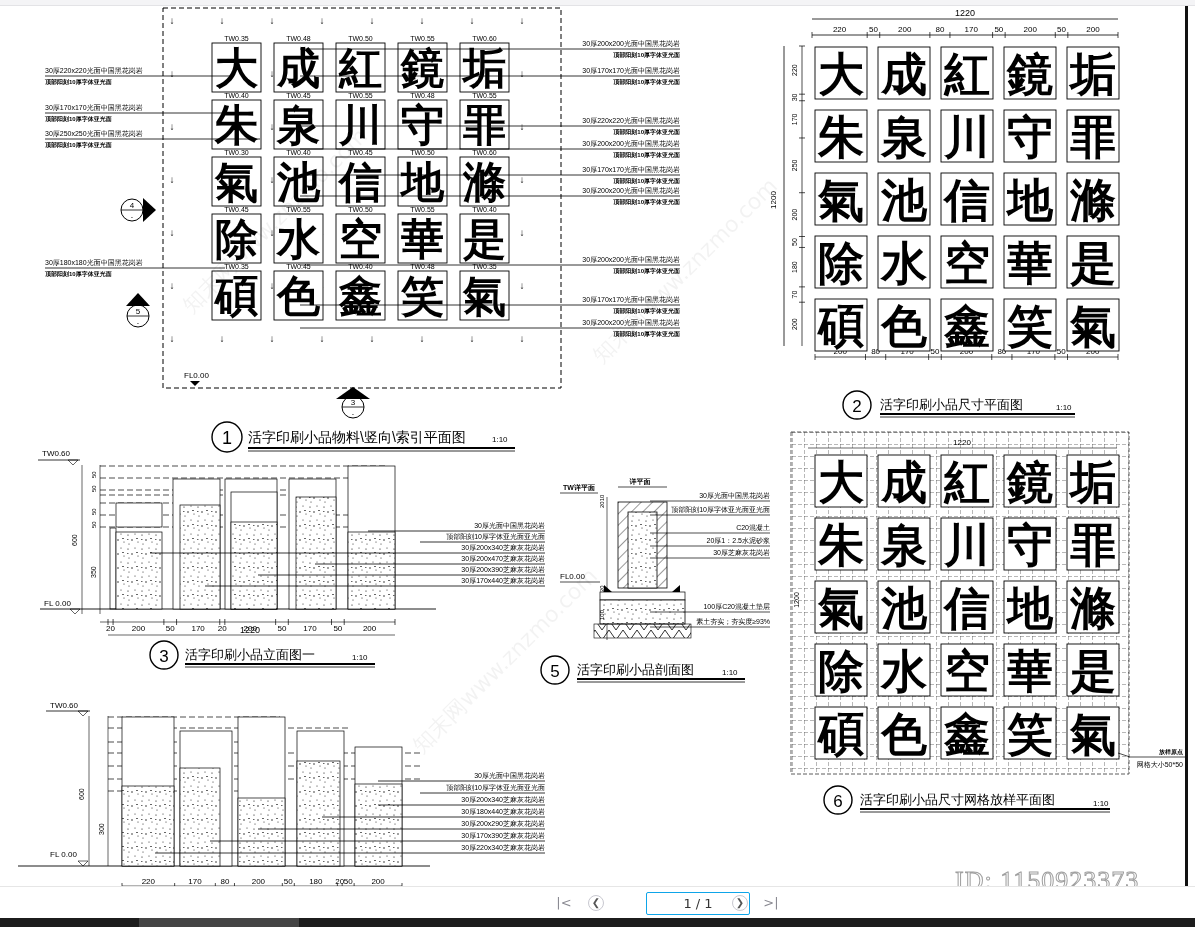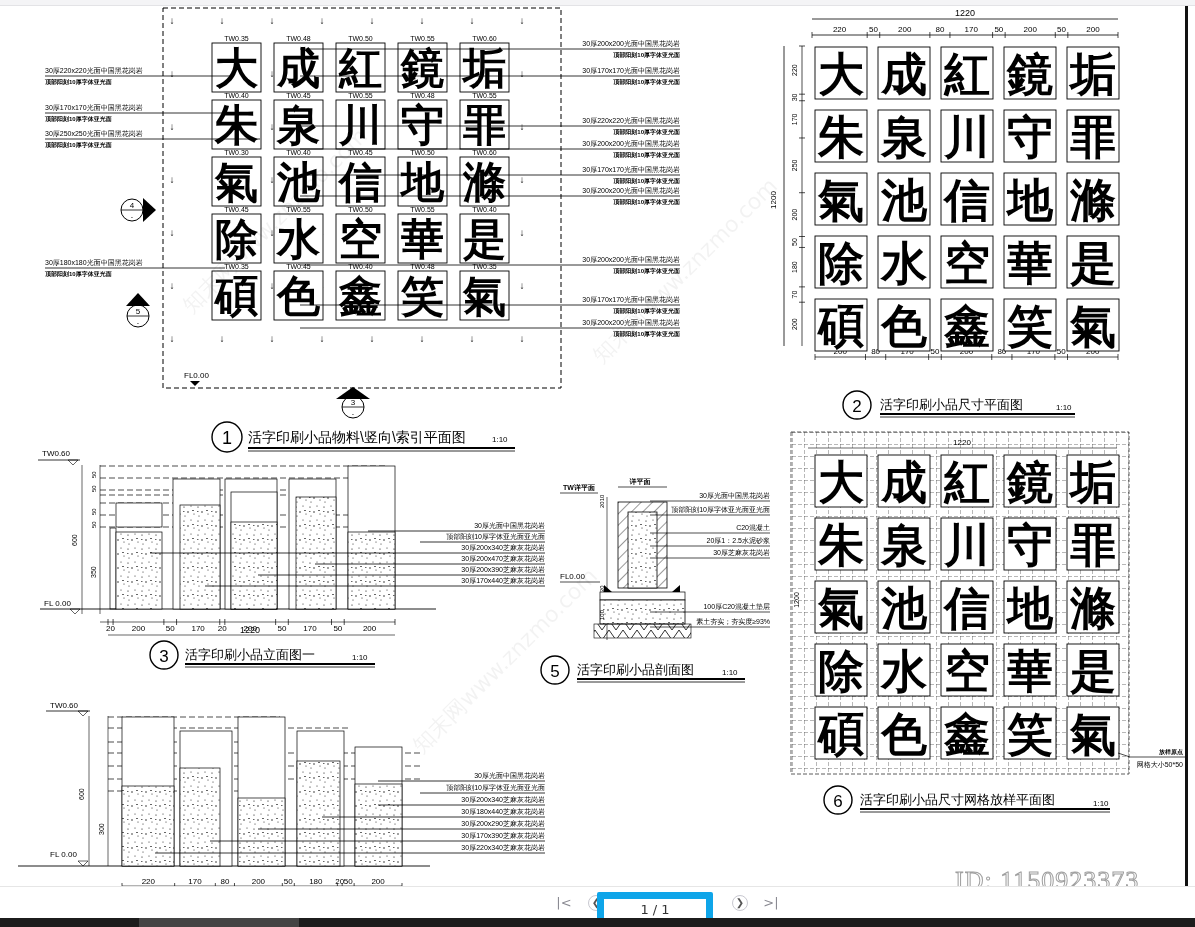--- a/index.html
+++ b/index.html
@@ -3,21 +3,21 @@
 <meta charset="utf-8">
 <style>
   html,body{margin:0;padding:0;}
   body{width:1195px;height:927px;position:relative;overflow:hidden;background:#fff;font-family:"DejaVu Sans","Liberation Sans",sans-serif;color:#000;}
   .topbar{position:absolute;left:0;top:0;width:1195px;height:5px;background:#f4f4f6;border-bottom:1px solid #e3e3e6;}
   .canvas{position:absolute;left:0;top:6px;width:1185px;height:880px;}
   .rightbar{position:absolute;left:1185px;top:6px;width:10px;height:880px;background:#fff;border-left:3px solid #111;box-sizing:border-box;}
   .pager{position:absolute;left:0;top:886px;width:1195px;height:32px;background:#fff;border-top:1px solid #e6e6e6;}
   .pager .btn{position:absolute;top:7px;width:18px;height:18px;color:#8a8a92;font-size:13px;line-height:18px;text-align:center;cursor:pointer;}
   .pager .circle{border:1px solid #c8c8d0;border-radius:50%;width:14px;height:14px;line-height:14px;font-size:10px;color:#555;top:8px;}
-  .pager .page{position:absolute;left:597px;top:5px;width:102px;height:21px;border:7px solid #0ea5e9;border-radius:2px;text-align:center;font-size:13px;line-height:21px;color:#333;}
+  .pager .page{position:absolute;left:646px;top:5px;width:102px;height:21px;border:1px solid #0ea5e9;border-radius:2px;text-align:center;font-size:13px;line-height:21px;color:#333;}
   .bottom{position:absolute;left:0;top:918px;width:1195px;height:9px;background:#1c1c1c;}
   .bottom .seg{position:absolute;left:139px;top:0;width:160px;height:9px;background:#444;}
   svg text{font-family:"Liberation Sans","DejaVu Sans",sans-serif;}
   .wm{position:absolute;pointer-events:none;}
 </style>
 </head>
 <body>
 
 <div class="topbar"></div>
 

